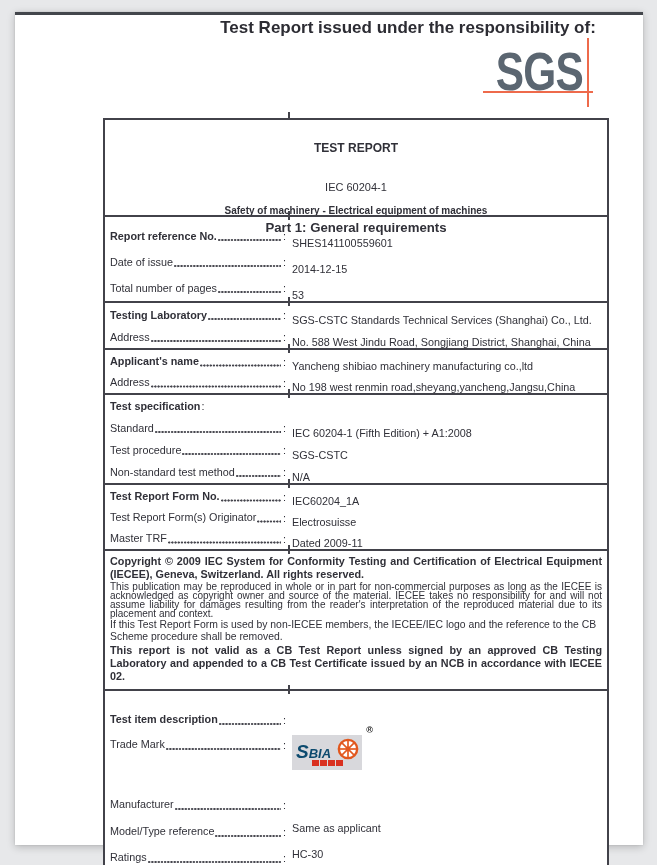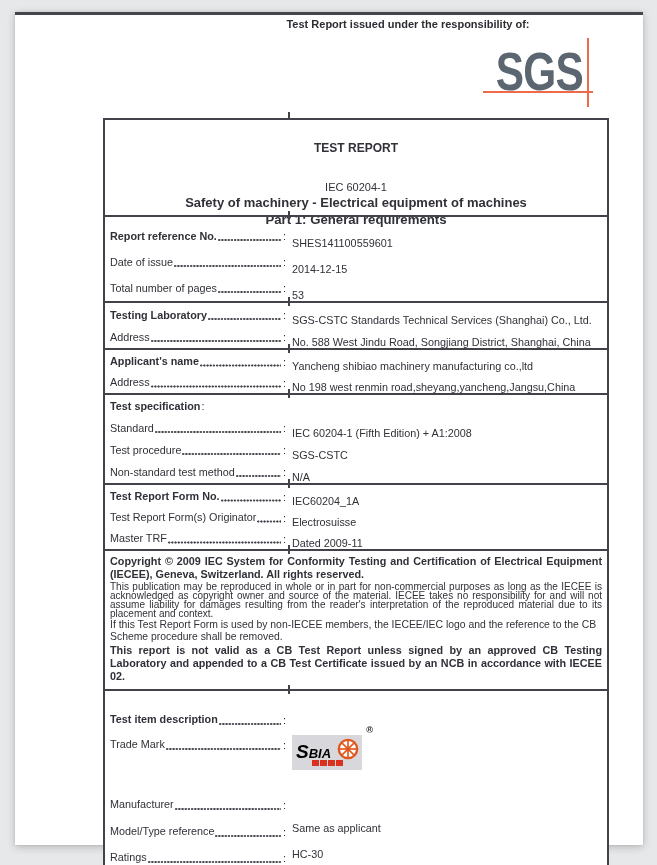--- a/index.html
+++ b/index.html
@@ -16,21 +16,21 @@
     position:absolute;left:15px;top:12px;width:628px;height:833px;
     background:#ffffff;
     border-top:3px solid #43464c;
     box-shadow:0 2px 8px rgba(0,0,0,0.22), 0 0 2px rgba(0,0,0,0.10);
     box-sizing:border-box;
   }
   
   .header-note{
     position:absolute;top:3px;left:0;right:0;
     text-align:center;padding-left:158px;box-sizing:border-box;
-    font-size:11px;font-weight:bold;color:#2c2c33;
+    font-size:17px;font-weight:bold;color:#2c2c33;
   }
   
   .sgs-text{
     position:absolute;top:30px;right:60px;
     font-size:53px;font-weight:bold;line-height:1;
     color:#5b6671;letter-spacing:-1px;
     transform:scaleX(0.8);transform-origin:100% 0;
   }
   .sgs-hline{position:absolute;left:468px;top:76px;width:110px;height:2px;background:#ee6a4b;}
   .sgs-vline{position:absolute;left:572px;top:23px;width:2px;height:69px;background:#ee6a4b;}
@@ -42,21 +42,21 @@
   }
   .sec{position:relative;border-top:2px solid #42424a;}
   .sec:first-child{border-top:none;}
   .tick{position:absolute;left:183px;top:-6px;width:2px;height:9px;background:#42424a;}
   .sec:first-child .tick{top:-8px;height:8px;}
 
   
   .title-cell{height:95px;box-sizing:border-box;text-align:center;padding-top:21px;}
   .t1{font-size:12px;font-weight:bold;line-height:15px;}
   .t2{font-size:11px;font-weight:normal;line-height:14px;margin-top:24px;}
-  .t3{font-size:13px;font-weight:bold;line-height:17px;}
+  .t3{font-size:10px;font-weight:bold;line-height:17px;margin-top:8px;}
   .t4{font-size:13.2px;font-weight:bold;line-height:17px;}
 
   
   .row{display:flex;align-items:flex-end;padding:0 5px 0 5px;font-size:10.8px;}
   .lab{display:flex;align-items:center;width:176px;flex:none;height:100%;}
   .lab::after{content:":";margin-left:1px;}
   .lt{white-space:nowrap;line-height:1;}
   .b{font-weight:bold;}
   .dots{
     flex:1;align-self:stretch;margin:0 1px;min-width:4px;
@@ -85,21 +85,21 @@
   .sec-f .row-std{height:26px;}
   .sec-f .row-man{height:28px;}
   .sec-f .val{position:relative;top:15px;}
   .row-tm{height:58px;align-items:flex-start;}
   .row-tm .lab{height:14px;margin-top:5px;}
   .row-tm .val{top:0;margin-top:2px;}
 
   
   .tm-box{display:block;width:70px;height:35px;background:#d8d8dc;position:relative;}
   .tm-text{
-    display:block;color:#000000;font-weight:bold;font-style:italic;
+    display:block;color:#0c4a6e;font-weight:bold;font-style:italic;
     font-size:13px;line-height:1;padding:7px 0 0 4px;
   }
   .tm-text::first-letter{font-size:19px;}
   .tm-wheel{position:absolute;right:3px;top:3px;width:22px;height:22px;}
   .tm-cn{position:absolute;left:20px;bottom:4px;display:flex;gap:1px;}
   .tm-cn i{display:block;width:7px;height:6px;background:#d93020;}
   .tm-reg{position:absolute;right:-11px;top:-9px;font-size:9px;font-weight:bold;color:#1a1a1a;}
 </style>
 </head>
 <body>

